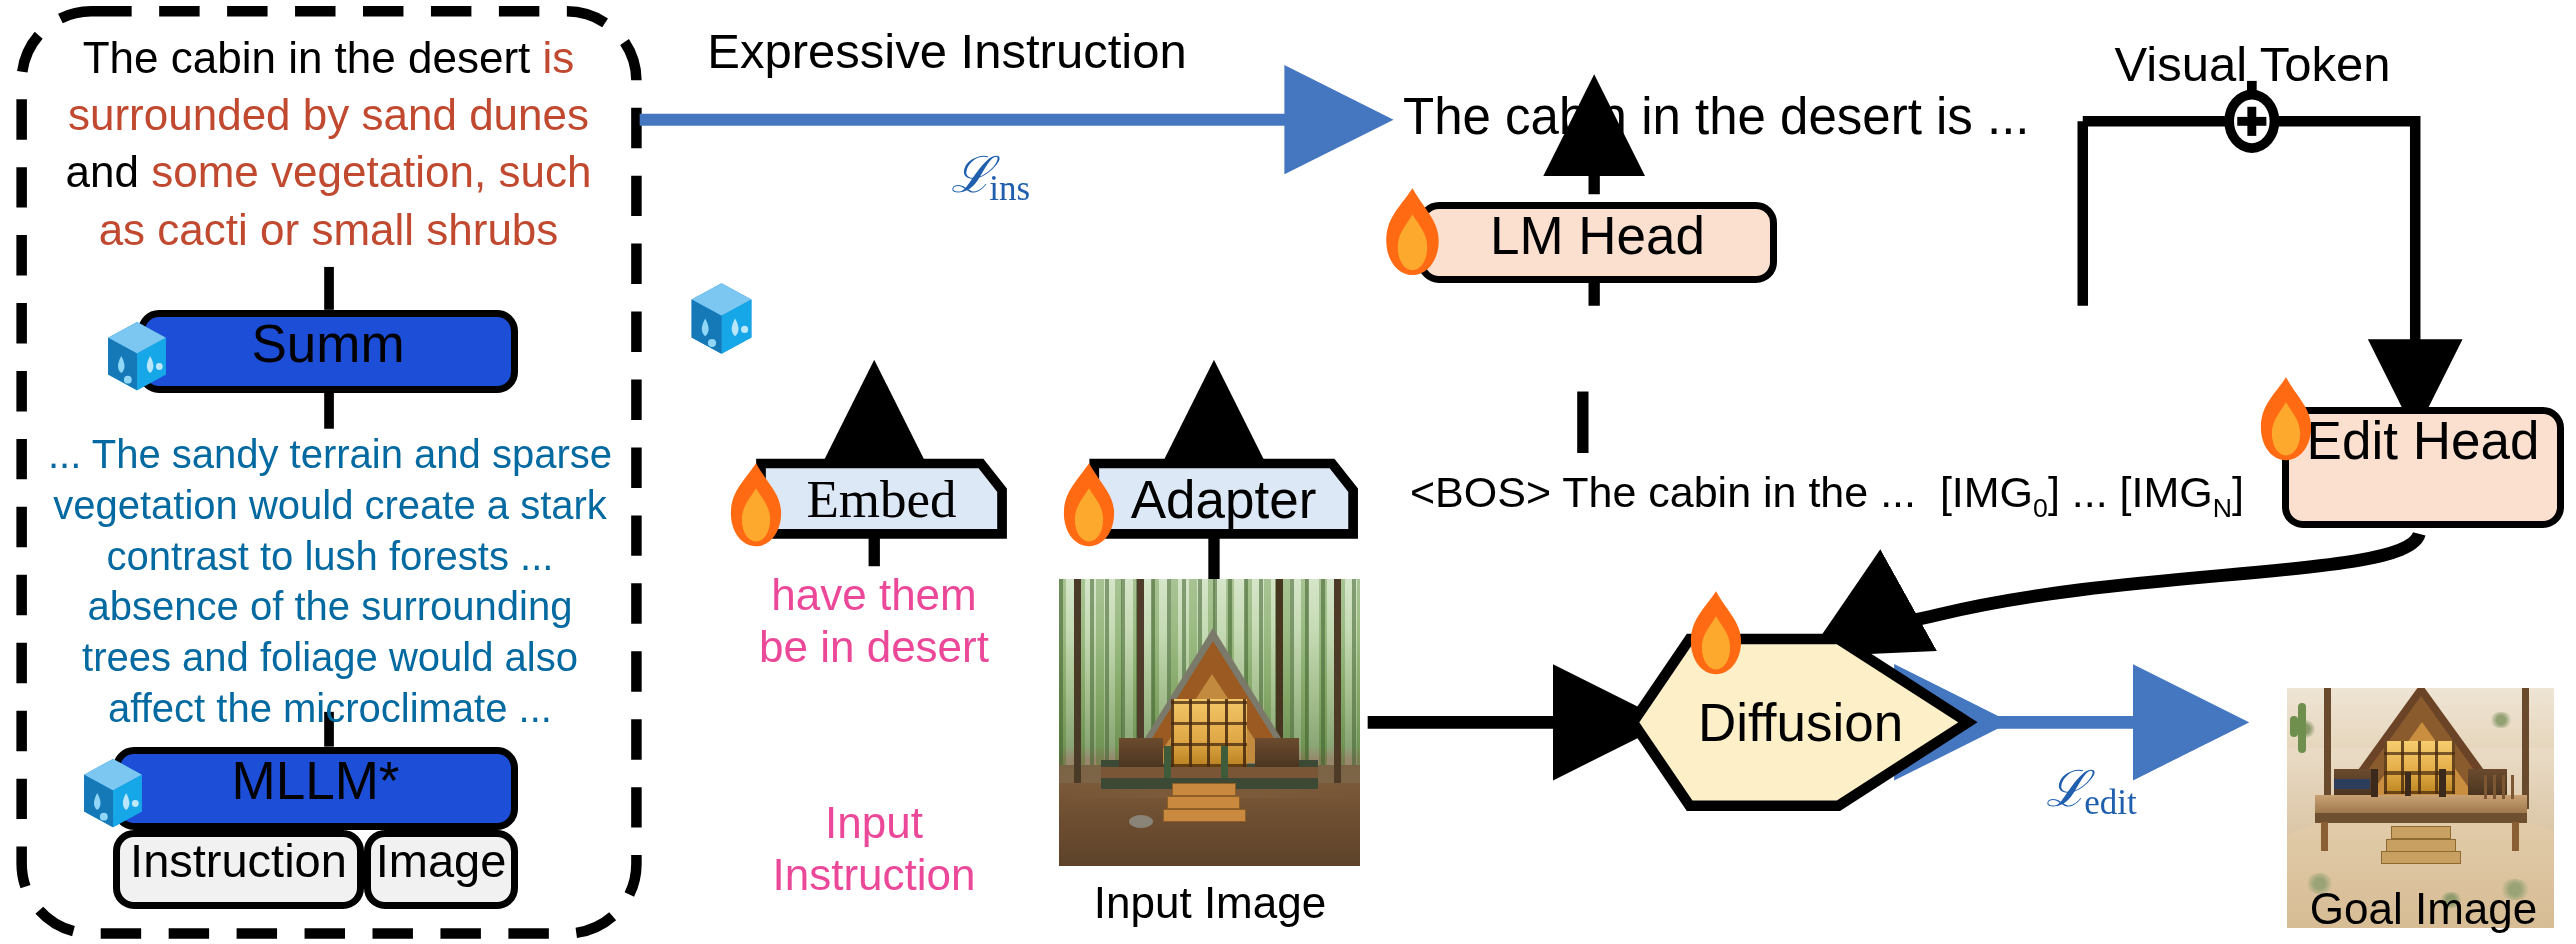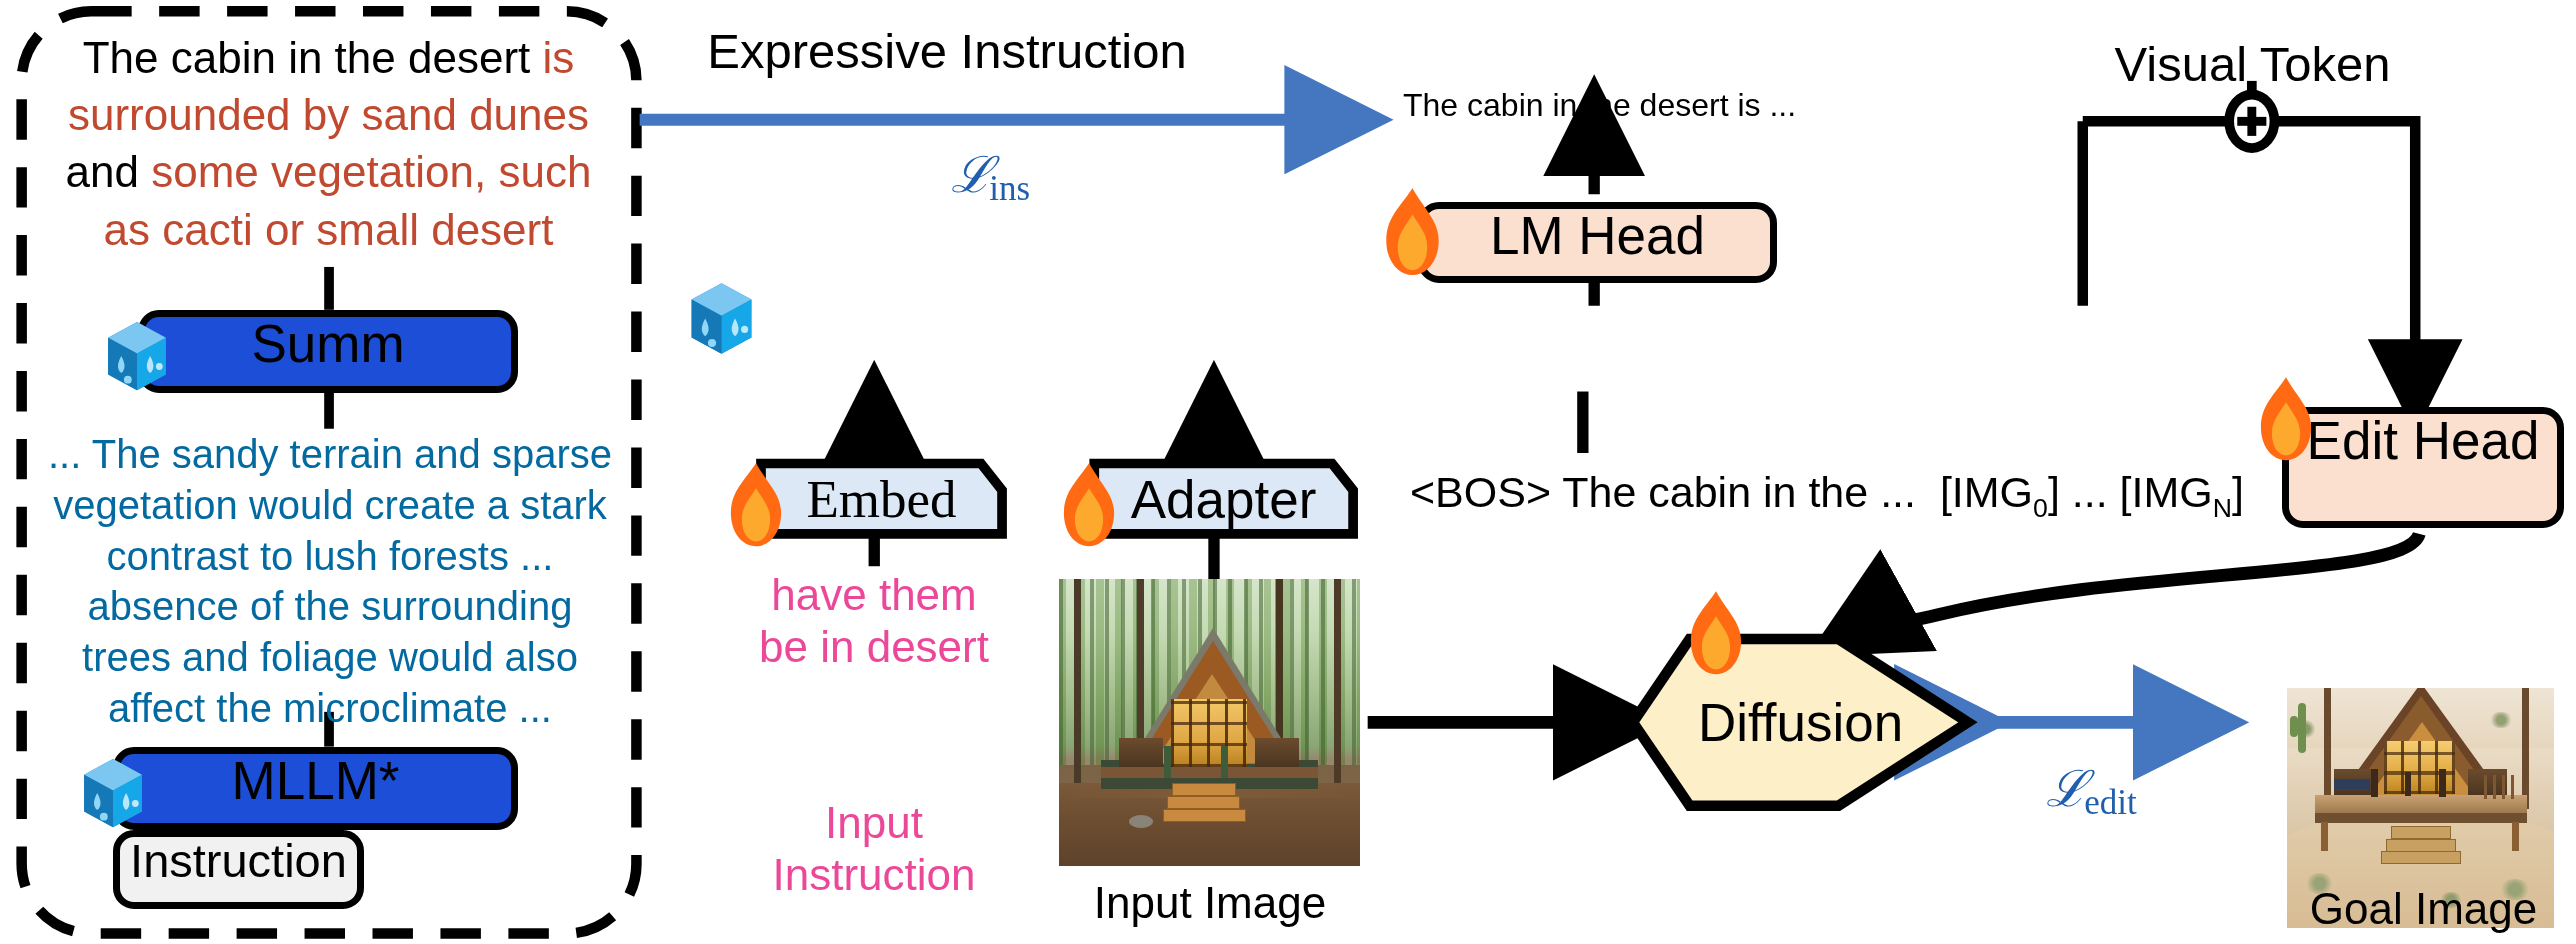--- a/index.html
+++ b/index.html
@@ -12,21 +12,21 @@
   .nowrap{white-space:nowrap;}
 
   
   .promptText{font-size:44px;line-height:1.30;text-align:center;color:#000;}
   .promptText .hl{color:#C0492F;}
   .summaryText{font-size:40px;line-height:1.27;text-align:center;color:#0369a1;}
   .capLabel{font-size:44px;line-height:1.18;text-align:center;color:#ec4899;}
   .headerLabel{font-size:49px;color:#000;text-align:center;}
   .tokenSeq{font-size:43px;color:#000;white-space:nowrap;}
   .tokenSeq sub{font-size:0.62em;}
-  .outText{font-size:32px;color:#000;white-space:nowrap;}
+  .outText{font-size:51px;color:#000;white-space:nowrap;}
   .lossLbl{font-size:50px;color:#1F5FAE;font-family:"Liberation Serif","DejaVu Serif",serif;
            font-style:italic;white-space:nowrap;}
   .lossLbl .sb{font-size:0.70em;font-style:normal;vertical-align:-0.22em;margin-left:-0.10em;}
 
   
   .node{position:absolute;box-sizing:border-box;border:7.3px solid #000;
         display:flex;align-items:flex-start;justify-content:center;text-align:center;}
   .rnd{border-radius:21px;}
   .frozenFill{background:#1d4ed8;}
   .greenFill{background:#E2EDD7;}
@@ -107,21 +107,21 @@
     <line x1="2440" y1="893" x2="2735" y2="893" stroke="#4477C0" stroke-width="16" marker-end="url(#ahBlue)" marker-start="url(#ahBlueS)"></line>
 
     <polygon points="2272,790 2432,893 2272,996 2088,996 2018,893 2088,790" fill="#FDEFC8" stroke="#000" stroke-width="13" stroke-linejoin="miter"></polygon>
 
     <polygon points="940,573 1212,573 1238,606 1238,660 940,660 940,606" fill="#DCE8F5" stroke="#000" stroke-width="12" stroke-linejoin="miter"></polygon>
 
     <polygon points="1352,573 1646,573 1672,606 1672,660 1352,660 1352,606" fill="#DCE8F5" stroke="#000" stroke-width="12" stroke-linejoin="miter"></polygon>
   </svg>
 
   <div class="abs promptText" style="left:37px;top:29px;width:583px;">
-    <span>The cabin in the desert </span><span class="hl">is surrounded by sand dunes </span><span>and </span><span class="hl">some vegetation, such as cacti or small desert</span>
+    <span>The cabin in the desert </span><span class="hl">is surrounded by sand dunes </span><span>and </span><span class="hl">some vegetation, such as cacti or small shrubs</span>
   </div>
 
   <div class="node rnd frozenFill" style="left:138px;top:310px;width:380px;height:83px;">
     <span class="nodeLbl">Summ</span>
   </div>
 
   <svg class="abs" style="left:95px;top:314px;" width="84" height="84" viewBox="0 0 64 64">
     <polygon points="10,18 32,6 54,18 54,46 32,58 10,46" fill="#1B8FD4"></polygon>
     <polygon points="10,18 32,6 54,18 32,30" fill="#7CC7F2"></polygon>
     <polygon points="32,30 54,18 54,46 32,58" fill="#16A7E8"></polygon>
@@ -143,20 +143,23 @@
     <polygon points="32,30 54,18 54,46 32,58" fill="#16A7E8"></polygon>
     <polygon points="10,18 32,30 32,58 10,46" fill="#1579B8"></polygon>
     <path d="M20,32 q5,9 0,13 q-5,-4 0,-13" fill="#8FD6F7"></path>
     <path d="M42,32 q5,9 0,13 q-5,-4 0,-13" fill="#B9E6FB"></path>
     <circle cx="25" cy="50" r="3" fill="#8FD6F7"></circle>
     <circle cx="49" cy="40" r="2.6" fill="#BEE8FC"></circle>
   </svg>
 
   <div class="node rnd greyFill" style="left:113px;top:830px;width:251px;height:79px;">
     <span class="nodeLblSm">Instruction</span>
+  </div>
+  <div class="node rnd greyFill" style="left:364px;top:830px;width:154px;height:79px;">
+    <span class="nodeLblSm">Image</span>
   </div>
 
   <div class="abs headerLabel nowrap" style="left:696px;top:6.5px;width:502px;margin-top:16px;">Expressive Instruction</div>
 
   <div class="abs headerLabel nowrap" style="left:2050px;top:36px;width:405px;">Visual Token</div>
 
   <div class="abs lossLbl" style="left:951px;top:139px;">
     <span>ℒ</span><span class="sb">ins</span>
   </div>
 

